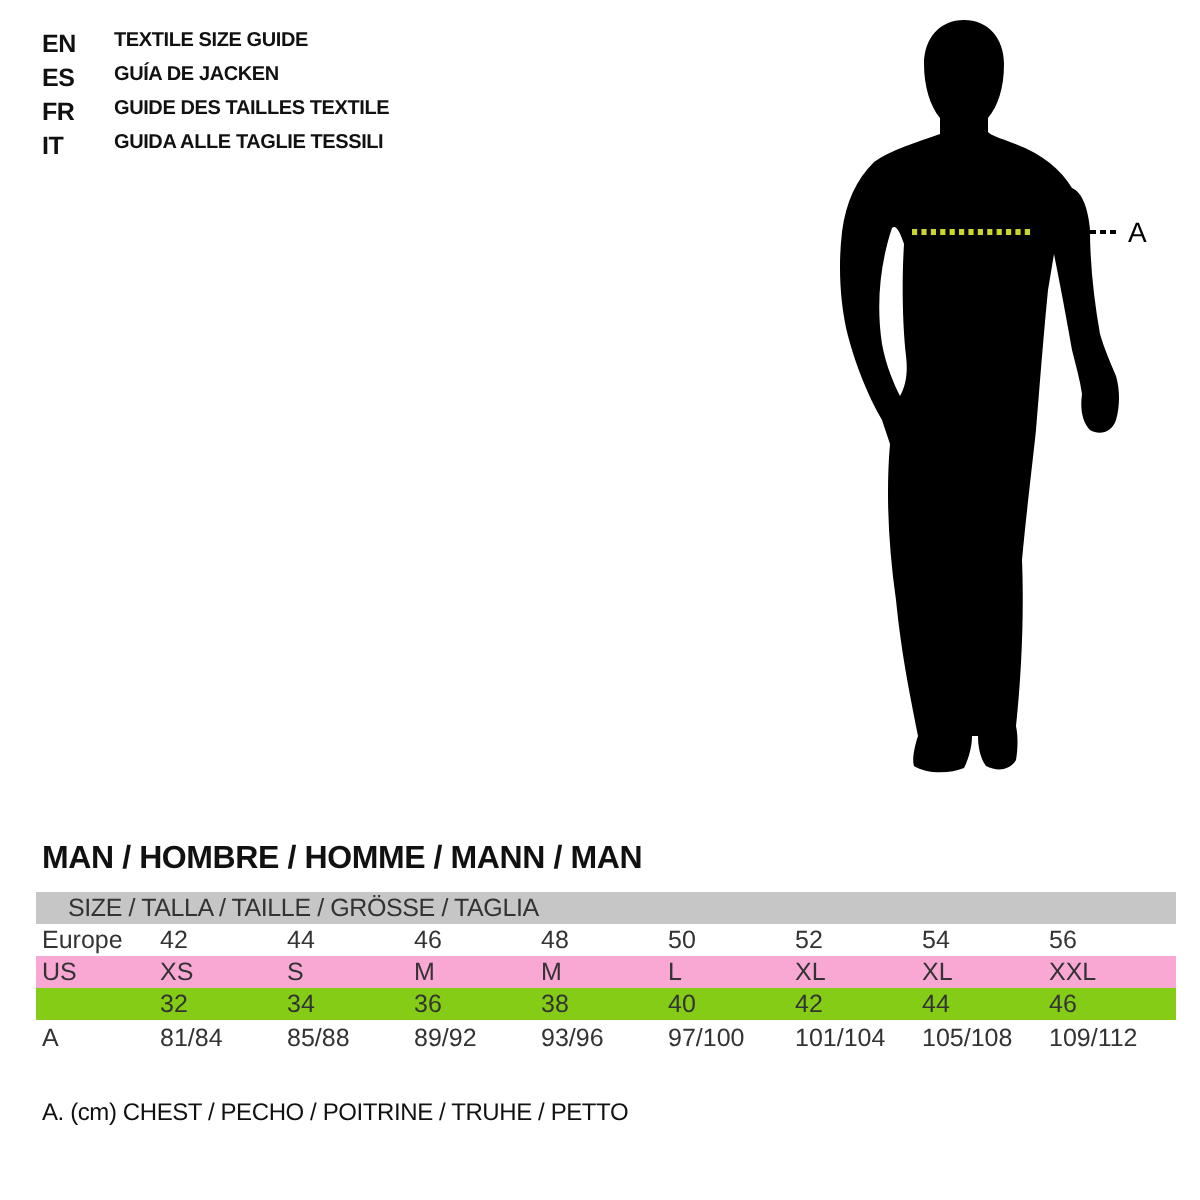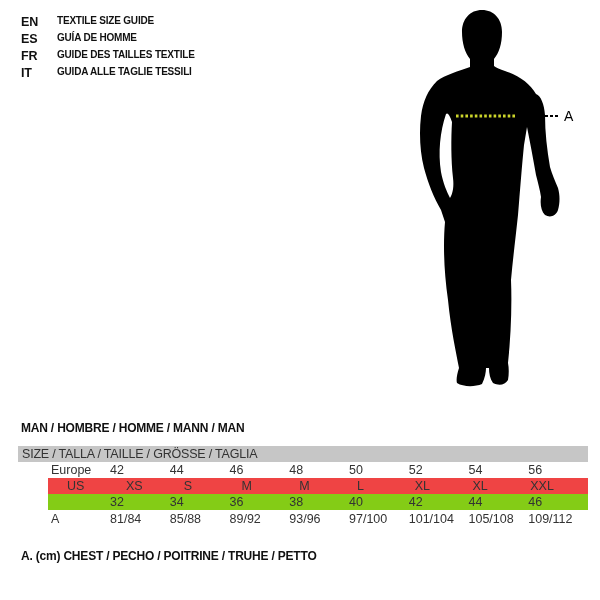--- a/index.html
+++ b/index.html
@@ -16,47 +16,47 @@
   .lang-guide { position:absolute; left:21px; top:15px; }
   .lang-row { display:flex; height:17px; align-items:flex-start; }
   .lang-code { width:36px; font-size:12.5px; font-weight:700; letter-spacing:-0.2px; }
   .lang-text { font-size:10px; font-weight:700; letter-spacing:-0.2px; white-space:nowrap; }
   
   .garment-types { position:absolute; left:21px; top:110px; }
   .garment-line { font-size:13px; font-weight:700; letter-spacing:-0.2px; line-height:18.5px; white-space:nowrap; }
   
   .figure-wrap { position:absolute; left:413px; top:5px; width:172px; height:390px; }
   
-  .section-title { position:absolute; left:21px; top:421px; font-size:12px; font-weight:700; letter-spacing:-0.2px; }
+  .section-title { position:absolute; left:21px; top:421px; font-size:16px; font-weight:700; letter-spacing:-0.2px; }
   
   .size-table { position:absolute; left:18px; top:446px; width:570px; font-size:12.5px; color:#333; }
   .st-header {
     height:16px; display:flex; align-items:center;
-    padding-left:4px; letter-spacing:-0.2px;
+    padding-left:16px; letter-spacing:-0.2px;
   }
-  .st-row { display:grid; grid-template-columns:62px repeat(8,1fr); height:16px; align-items:center;margin-left:30px; }
+  .st-row { display:grid; grid-template-columns:62px repeat(8,1fr); height:16px; align-items:center; }
   .st-row.tall { height:18px; }
   .st-label { padding-left:3px; text-align:left; }
   .st-cell { text-align:left; }
   
-  .footnote { position:absolute; left:21px; top:549px; font-size:12px; font-weight:700; letter-spacing:-0.2px; }
+  .footnote { position:absolute; left:21px; top:549px; font-size:12px; font-weight:400; letter-spacing:-0.2px; }
 </style>
 </head>
 <body>
 
 <div class="page">
 
   <div class="lang-guide">
     <div class="lang-row">
       <span class="lang-code">EN</span>
       <span class="lang-text">TEXTILE SIZE GUIDE</span>
     </div>
     <div class="lang-row">
       <span class="lang-code">ES</span>
-      <span class="lang-text">GUÍA DE HOMME</span>
+      <span class="lang-text">GUÍA DE JACKEN</span>
     </div>
     <div class="lang-row">
       <span class="lang-code">FR</span>
       <span class="lang-text">GUIDE DES TAILLES TEXTILE</span>
     </div>
     <div class="lang-row">
       <span class="lang-code">IT</span>
       <span class="lang-text">GUIDA ALLE TAGLIE TESSILI</span>
     </div>
   </div>
@@ -124,21 +124,21 @@
       <div class="st-cell">42</div>
       <div class="st-cell">44</div>
       <div class="st-cell">46</div>
       <div class="st-cell">48</div>
       <div class="st-cell">50</div>
       <div class="st-cell">52</div>
       <div class="st-cell">54</div>
       <div class="st-cell">56</div>
     </div>
 
-    <div class="st-row" style="background:#ef4444;padding-left:16px;">
+    <div class="st-row" style="background:#f9a8d4;">
       <div class="st-label">US</div>
       <div class="st-cell">XS</div>
       <div class="st-cell">S</div>
       <div class="st-cell">M</div>
       <div class="st-cell">M</div>
       <div class="st-cell">L</div>
       <div class="st-cell">XL</div>
       <div class="st-cell">XL</div>
       <div class="st-cell">XXL</div>
     </div>

